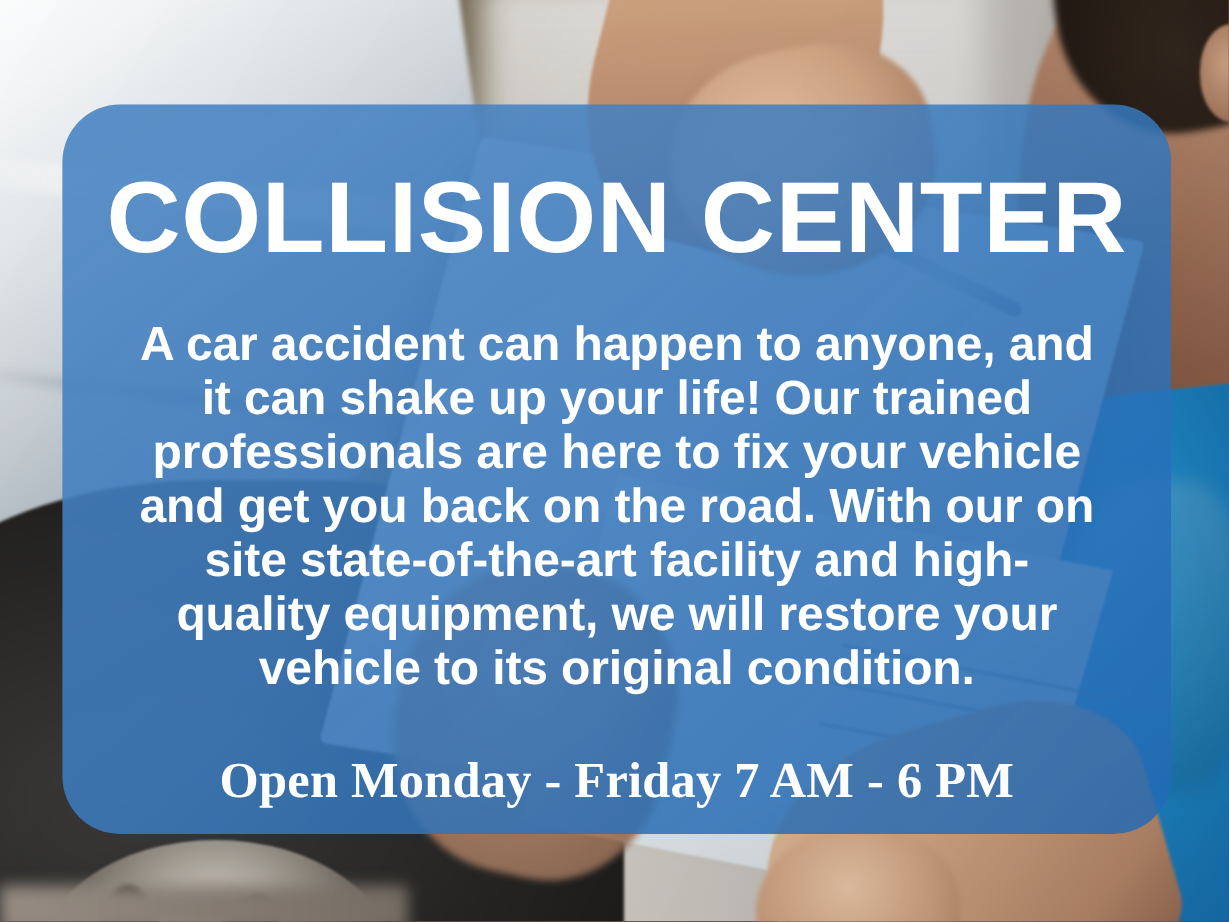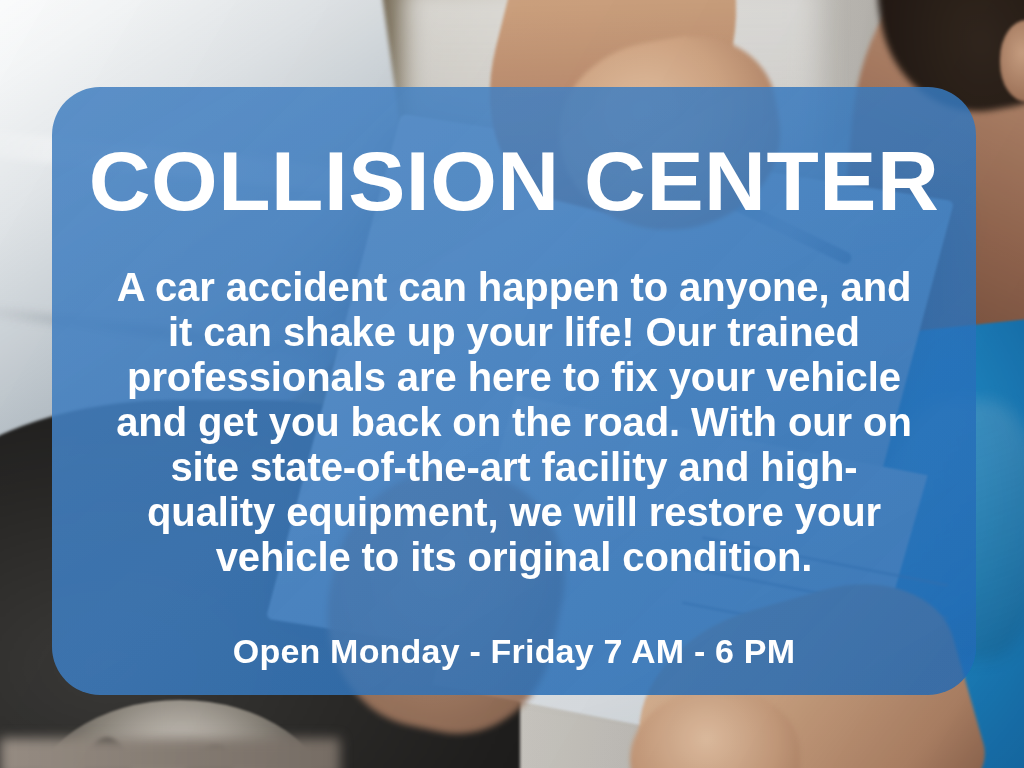--- a/index.html
+++ b/index.html
@@ -290,23 +290,23 @@
     font-size: 40px;
     line-height: 45px;
     color: #ffffff;
     text-align: center;
     letter-spacing: -0.1px;
   }
 
   .hours {
     margin: 0;
     padding-top: 50px;
-    font-family: Liberation Sans, sans-serif;
+    font-family: Liberation Serif, serif;
     font-weight: 700;
-    font-size: 34px;
+    font-size: 42px;
     line-height: 42px;
     color: #ffffff;
     text-align: center;
     letter-spacing: 0.2px;
   }
 </style>
 </head>
 <body>
 
 <div id="stage">

